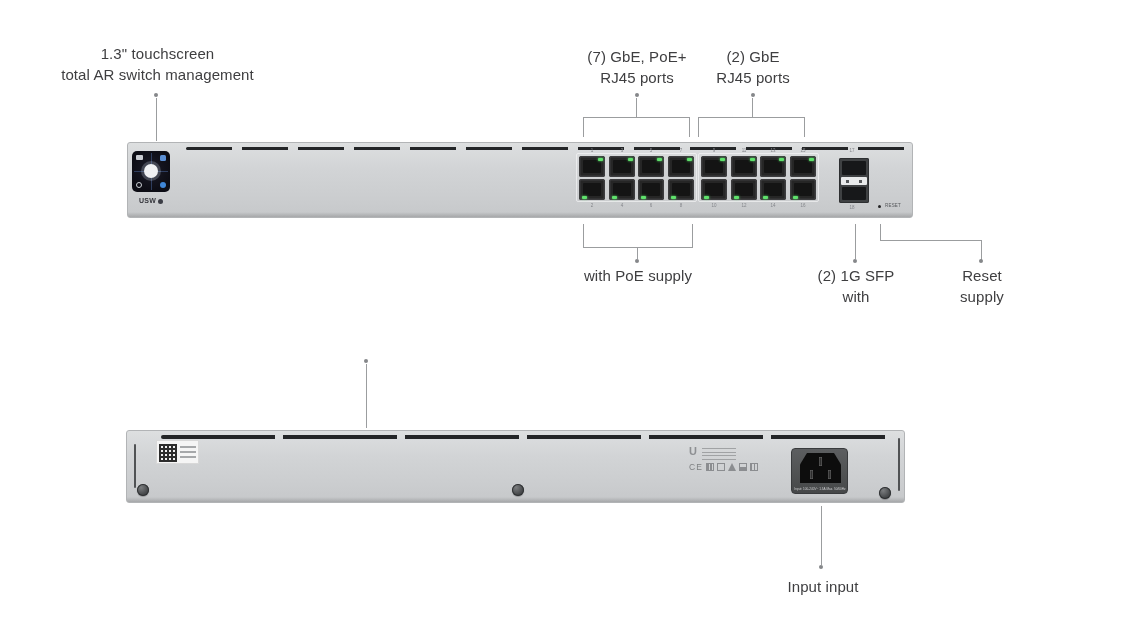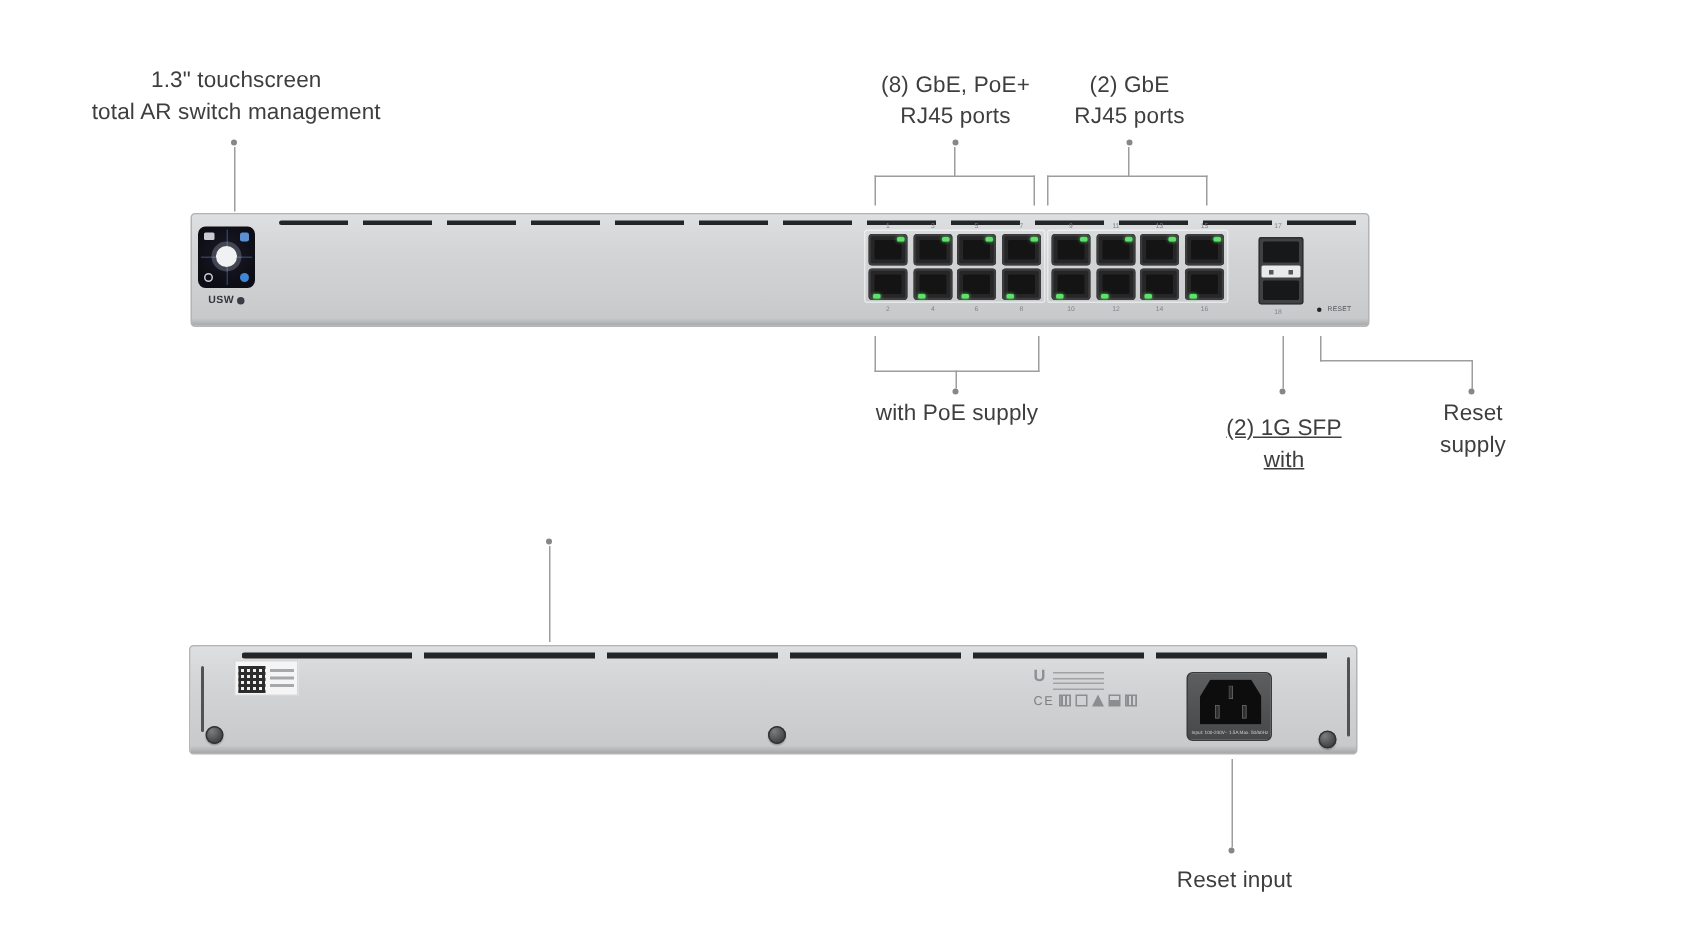--- a/index.html
+++ b/index.html
@@ -98,21 +98,21 @@
 <div class="stage">
 
   <div class="callout-text" style="left:35px;top:44px;width:245px;">
     <div>1.3" touchscreen</div>
     <div>total AR switch management</div>
   </div>
   <div class="dot" style="left:154px;top:93px;"></div>
   <div class="cl v" style="left:156px;top:98px;height:43px;"></div>
 
   <div class="callout-text" style="left:576px;top:47px;width:122px;">
-    <div>(8) GbE, PoE+</div>
+    <div>(7) GbE, PoE+</div>
     <div>RJ45 ports</div>
   </div>
   <div class="dot" style="left:635px;top:93px;"></div>
   <div class="cl v" style="left:636px;top:98px;height:20px;"></div>
   <div class="cl h" style="left:583px;top:117px;width:107px;"></div>
   <div class="cl v" style="left:583px;top:117px;height:20px;"></div>
   <div class="cl v" style="left:689px;top:117px;height:20px;"></div>
 
   <div class="callout-text" style="left:692px;top:47px;width:122px;">
     <div>(2) GbE</div>
@@ -195,21 +195,21 @@
   <div class="cl v" style="left:692px;top:224px;height:24px;"></div>
   <div class="cl h" style="left:583px;top:247px;width:110px;"></div>
   <div class="cl v" style="left:637px;top:247px;height:12px;"></div>
   <div class="dot" style="left:635px;top:259px;"></div>
   <div class="callout-text" style="left:557px;top:266px;width:162px;">
     <div>with PoE supply</div>
   </div>
 
   <div class="cl v" style="left:855px;top:224px;height:35px;"></div>
   <div class="dot" style="left:853px;top:259px;"></div>
-  <div class="callout-text" style="left:796px;top:276px;width:120px;text-decoration:underline;">
+  <div class="callout-text" style="left:796px;top:266px;width:120px;">
     <div>(2) 1G SFP</div>
     <div>with</div>
   </div>
 
   <div class="cl v" style="left:880px;top:224px;height:17px;"></div>
   <div class="cl h" style="left:880px;top:240px;width:102px;"></div>
   <div class="cl v" style="left:981px;top:240px;height:20px;"></div>
   <div class="dot" style="left:979px;top:259px;"></div>
   <div class="callout-text" style="left:922px;top:266px;width:120px;">
     <div>Reset</div>
@@ -257,16 +257,16 @@
         <div class="pin" style="left:10px;top:17px;"></div>
         <div class="pin" style="left:28px;top:17px;"></div>
       </div>
       <div class="rating">Input: 100-240V~ 1.5A Max. 50/60Hz</div>
     </div>
   </div>
 
   <div class="cl v" style="left:821px;top:506px;height:59px;"></div>
   <div class="dot" style="left:819px;top:565px;"></div>
   <div class="callout-text" style="left:733px;top:577px;width:180px;">
-    <div>Reset input</div>
+    <div>Input input</div>
   </div>
 
 </div>
 
 </body></html>

